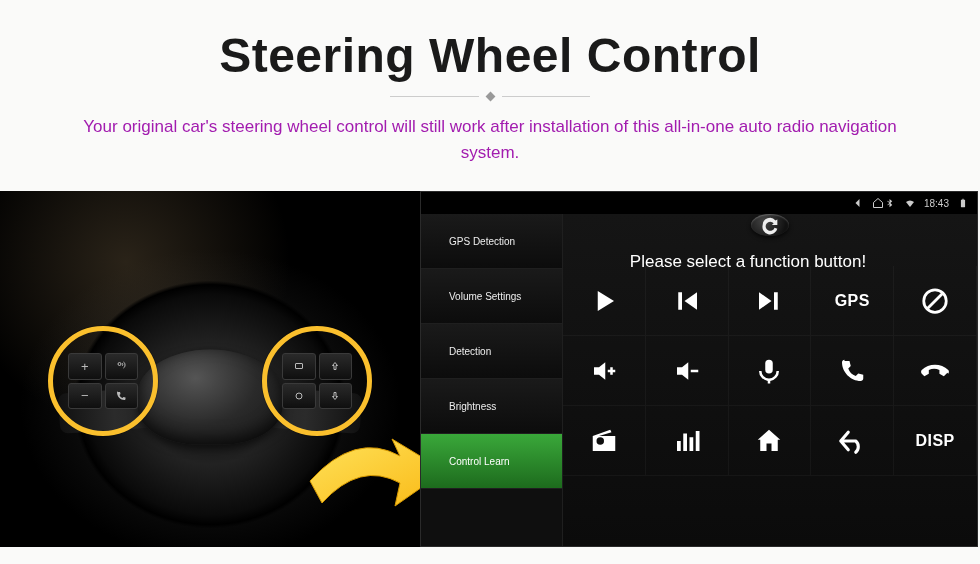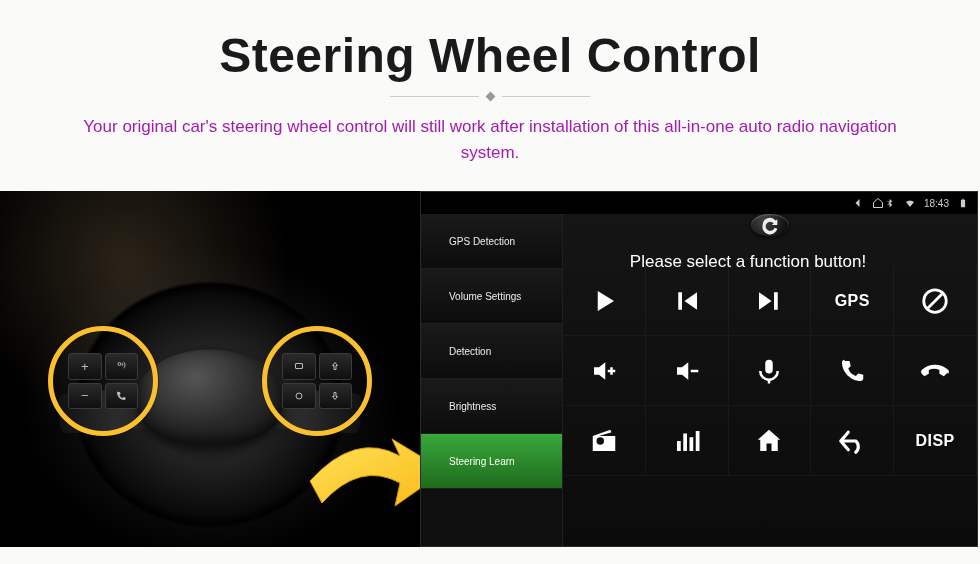--- a/index.html
+++ b/index.html
@@ -353,21 +353,21 @@
         <div class="sidebar-item">
             <span>Volume Settings</span>
           </div>
         <div class="sidebar-item">
             <span>Detection</span>
           </div>
         <div class="sidebar-item">
             <span>Brightness</span>
           </div>
         <div class="sidebar-item selected">
-            <span>Steering Learn</span>
+            <span>Control Learn</span>
           </div>
       </div>
 
       <div class="grid-area">
         <div class="grid-header">
           <div class="refresh-btn">
             <svg viewBox="0 0 24 24" width="22" height="22" fill="none" stroke="#eee" stroke-width="2.2">
               <path d="M4 12a8 8 0 0 1 14-5l2-1v6h-6l2-2a5 5 0 1 0 1 5l3 1a8 8 0 0 1-16-4z" fill="#eee" stroke="none"></path>
             </svg>
           </div>

